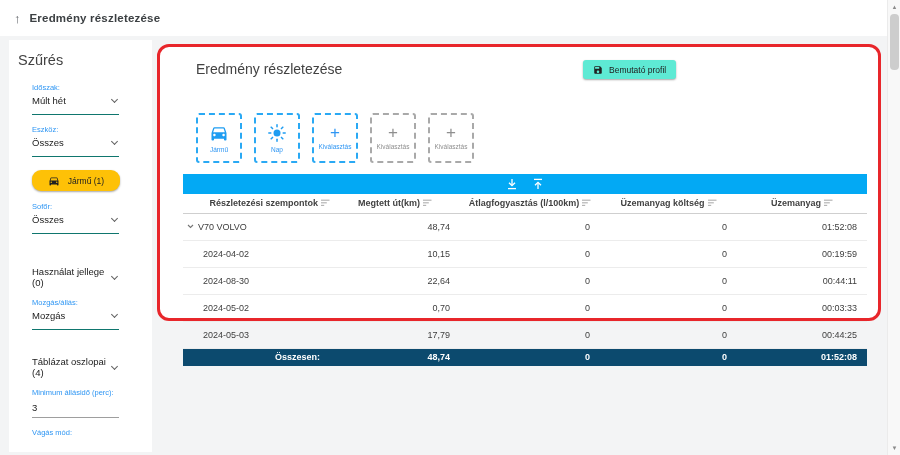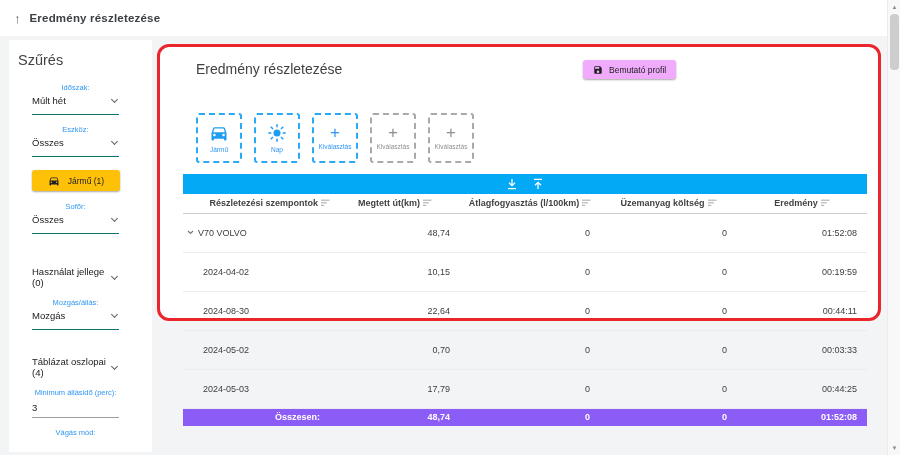--- a/index.html
+++ b/index.html
@@ -14,65 +14,65 @@
   .page-header { position:absolute; left:0; top:0; width:900px; height:36px; background:#fff;
     display:flex; align-items:center; padding-left:14px; gap:9px; }
   .back-arrow { font-size:13px; font-weight:bold; color:#5f6368; cursor:pointer; }
   .page-title { font-size:11.5px; font-weight:bold; color:#3c4043; letter-spacing:.2px; }
 
   
   .sidebar { position:absolute; left:9px; top:40px; width:143px; height:412px; background:#fff;
     padding:12px 0 0 9px; overflow:hidden; }
   .sidebar-title { font-size:14.5px; color:#424242; margin-bottom:15px; }
   .field { margin:0 0 10px 14px; width:87px; }
-  .f-label { display:block; font-size:7.5px; color:#2f96f3; margin-bottom:3px;text-align:center; }
+  .f-label { display:block; font-size:7.5px; color:#2f96f3; margin-bottom:3px; }
   .select-row { display:flex; justify-content:space-between; align-items:center;
     border-bottom:1px solid #0f766e; padding-bottom:8px; font-size:9.5px; color:#212121; cursor:pointer; }
   .select-row.noline { border-bottom:none; padding-bottom:0; }
   .chev { width:5px; height:5px; border-right:1.4px solid #616161; border-bottom:1.4px solid #616161;
     transform:rotate(45deg); margin:0 2px 2px 0; flex:none; }
   .vehicle-btn { margin:13px 0 11px 14px; width:88px; height:21px; background:#fec107; border:none;
-    border-radius:3px; box-shadow:0 1px 2px rgba(0,0,0,.35); display:flex; align-items:center;
+    border-radius:9px; box-shadow:0 1px 2px rgba(0,0,0,.35); display:flex; align-items:center;
     justify-content:center; gap:8px; font-size:8.5px; color:#212121; cursor:pointer;
     font-family:inherit; }
   .gap22 { height:22px; } .gap16 { height:16px; }
   .mini-input { display:block; width:87px; border:none; border-bottom:1px solid #9e9e9e;
     font-size:9.5px; color:#212121; padding:2px 0 4px 0; background:transparent; font-family:inherit; outline:none; }
 
   
   .main-panel { position:absolute; left:157px; top:44px; width:724px; height:277px; background:#fff;
     border:3px solid #e8262b; border-radius:12px; padding:10px 0 0 23px; }
   .main-title { font-size:14px; color:#424242; margin:4px 0 0 13px; }
-  .profile-btn { position:absolute; left:423px; top:13px; height:19px; padding:0 10px; background:#f0abfc;
+  .profile-btn { position:absolute; left:423px; top:13px; height:19px; padding:0 10px; background:#5eead4;
     border:none; border-radius:3px; box-shadow:0 1px 2px rgba(0,0,0,.35); display:flex; align-items:center;
     gap:6px; font-size:8.5px; color:#212121; cursor:pointer; font-family:inherit; }
   .group-row { display:flex; margin:36px 0 0 13px; }
   .group-box { width:46px; height:50px; border:2px dashed #2aa9f4; border-radius:3px; margin-right:12px;
     display:flex; flex-direction:column; align-items:center; justify-content:center; gap:3px; cursor:pointer;
     background:#fff; }
   .group-box .g-label { font-size:6.5px; color:#2f96f3; }
   .group-box .plus { font-size:17px; line-height:14px; color:#2f96f3; font-weight:400; }
   .group-box.inactive { border-color:#a9a9a9; }
   .group-box.inactive .g-label, .group-box.inactive .plus { color:#8f8f8f; }
 
   .toolbar { width:684px; height:20px; margin-top:11px; background:#03a9f4; display:flex;
     align-items:center; justify-content:center; gap:14px; }
   .tb-btn { background:none; border:none; cursor:pointer; display:flex; align-items:center; padding:0; }
 
   table { width:684px; border-collapse:collapse; table-layout:fixed; font-size:9px; color:#3d3d3d; }
   thead th { font-weight:bold; color:#424242; height:19px; border-bottom:1px solid #cfcfcf;
     text-align:center; cursor:pointer; white-space:nowrap; overflow:hidden; }
   thead th:first-child { text-align:right; padding-left:8px; }
-  tbody td { height:15px; border-bottom:1px solid #ececec; padding:14px 10px; text-align:right;
+  tbody td { height:15px; border-bottom:1px solid #ececec; padding:8px 10px; text-align:right;
     white-space:nowrap; overflow:hidden; }
   tbody td:first-child { text-align:left; padding-left:4px; }
   tbody tr.child td:first-child { padding-left:20px; }
   .row-chev { margin-right:4px; vertical-align:1px; }
   .sort-ic { margin-left:3px; vertical-align:-1px; }
-  tfoot td { background:#8b5cf6; color:#fff; height:18px; font-weight:bold; padding:0 10px;
+  tfoot td { background:#0c4a6e; color:#fff; height:18px; font-weight:bold; padding:0 10px;
     text-align:right; white-space:nowrap; }
   tfoot td:first-child { text-align:right; }
 
   
   .scrollbar { position:absolute; right:0; top:0; width:13px; height:455px; background:#f8f8f8;
     border-left:1px solid #ebebeb; }
   .sb-arrow { position:absolute; left:0; width:13px; text-align:center; font-size:6px; color:#8a8a8a;
     cursor:pointer; line-height:10px; }
   .sb-up { top:2px; } .sb-down { bottom:2px; }
   .sb-thumb { position:absolute; left:2px; top:14px; width:9px; height:56px; background:#cdcdcd;
@@ -254,21 +254,21 @@
                 <line x1="0" y1="6.4" x2="3.2" y2="6.4"></line>
               </g>
             </svg></th>
         <th><span>Üzemanyag költség</span><svg class="sort-ic" width="9" height="8" viewBox="0 0 9 8">
               <g stroke="#b5b5b5" stroke-width="1.2">
                 <line x1="0" y1="1.2" x2="8.5" y2="1.2"></line>
                 <line x1="0" y1="3.8" x2="5.8" y2="3.8"></line>
                 <line x1="0" y1="6.4" x2="3.2" y2="6.4"></line>
               </g>
             </svg></th>
-        <th><span>Eredmény</span><svg class="sort-ic" width="9" height="8" viewBox="0 0 9 8">
+        <th><span>Üzemanyag</span><svg class="sort-ic" width="9" height="8" viewBox="0 0 9 8">
               <g stroke="#b5b5b5" stroke-width="1.2">
                 <line x1="0" y1="1.2" x2="8.5" y2="1.2"></line>
                 <line x1="0" y1="3.8" x2="5.8" y2="3.8"></line>
                 <line x1="0" y1="6.4" x2="3.2" y2="6.4"></line>
               </g>
             </svg></th>
       </tr>
     </thead>
     <tbody>
       <tr>

